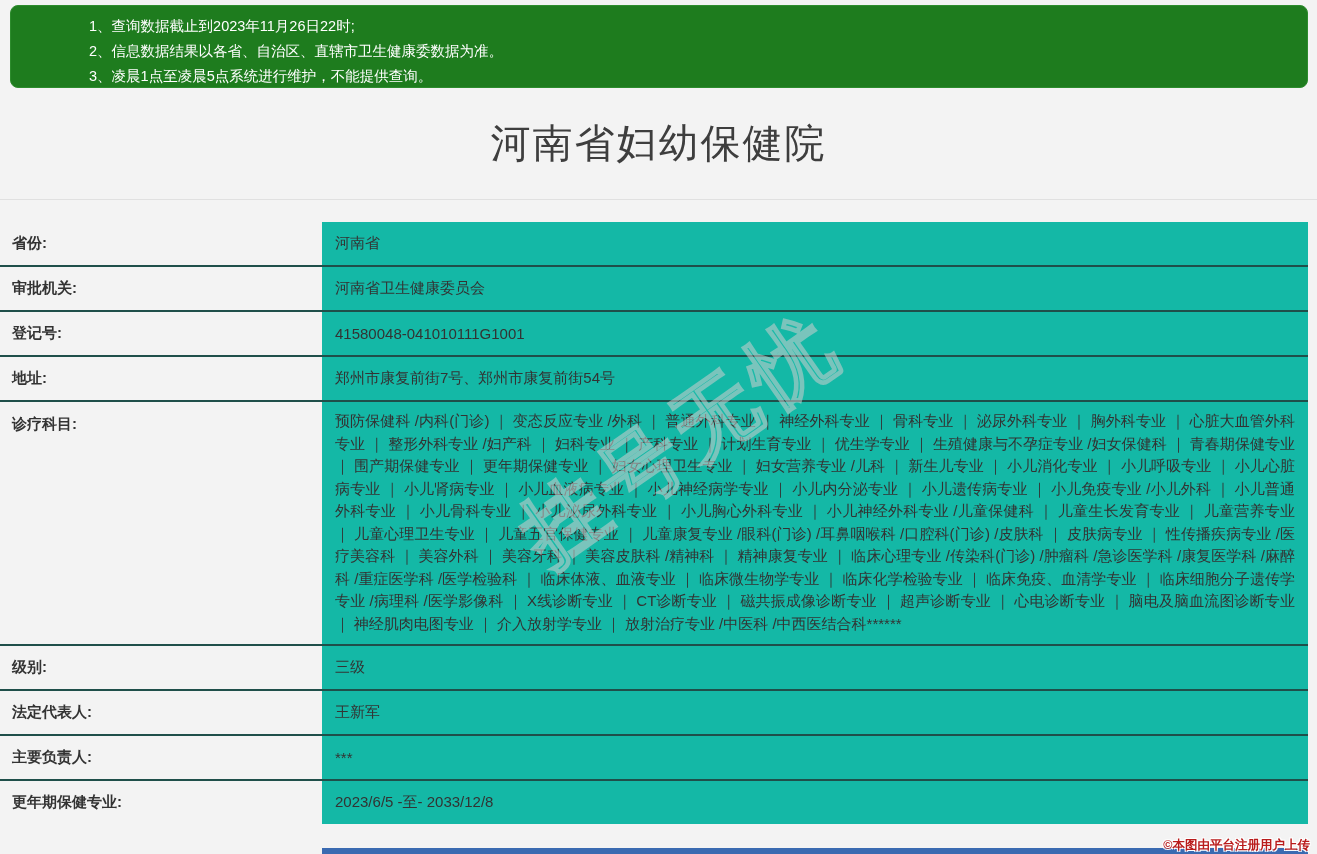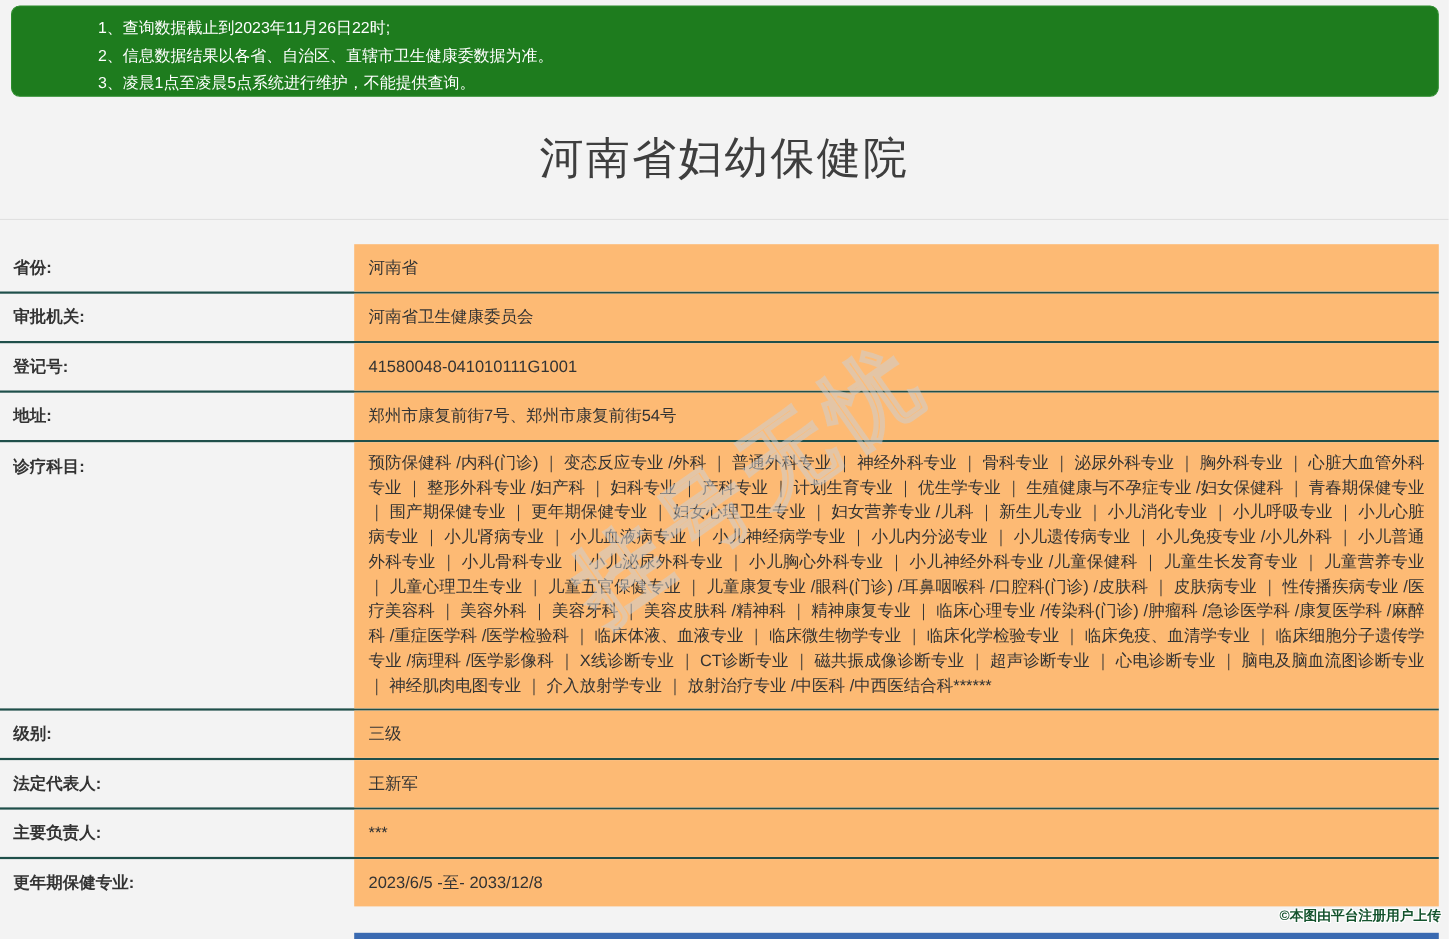--- a/index.html
+++ b/index.html
@@ -54,21 +54,21 @@
     padding-left: 12px;
     display: flex;
     align-items: center;
     font-weight: bold;
     font-size: 15px;
     color: #333333;
   }
   .info-value {
     box-sizing: border-box;
     flex: 1;
-    background: #fdba74;
+    background: #14b8a6;
     min-height: 43px;
     padding: 5px 13px;
     display: flex;
     align-items: center;
     font-size: 15px;
     color: #333333;
   }
   .info-row.multiline .info-label { align-items: flex-start; padding-top: 13px; }
   .info-row.multiline .info-value {
     display: block;
@@ -98,24 +98,24 @@
     left: 322px;
     width: 986px;
     height: 6px;
     bottom: 0;
     background: var(--strip-blue, #3a6ab1);
   }
   
   .attribution-badge {
     position: absolute;
     right: 7px;
-    bottom: 13px;
+    bottom: 0;
     font-size: 12.5px;
     font-weight: bold;
-    color: #14532d;
+    color: #b91c1c;
     text-shadow: -1px -1px 0 #fff, 1px -1px 0 #fff, -1px 1px 0 #fff, 1px 1px 0 #fff;
     white-space: nowrap;
   }
 </style>
 </head>
 <body>
 
 <div class="page">
 
   <div class="notice-banner">

